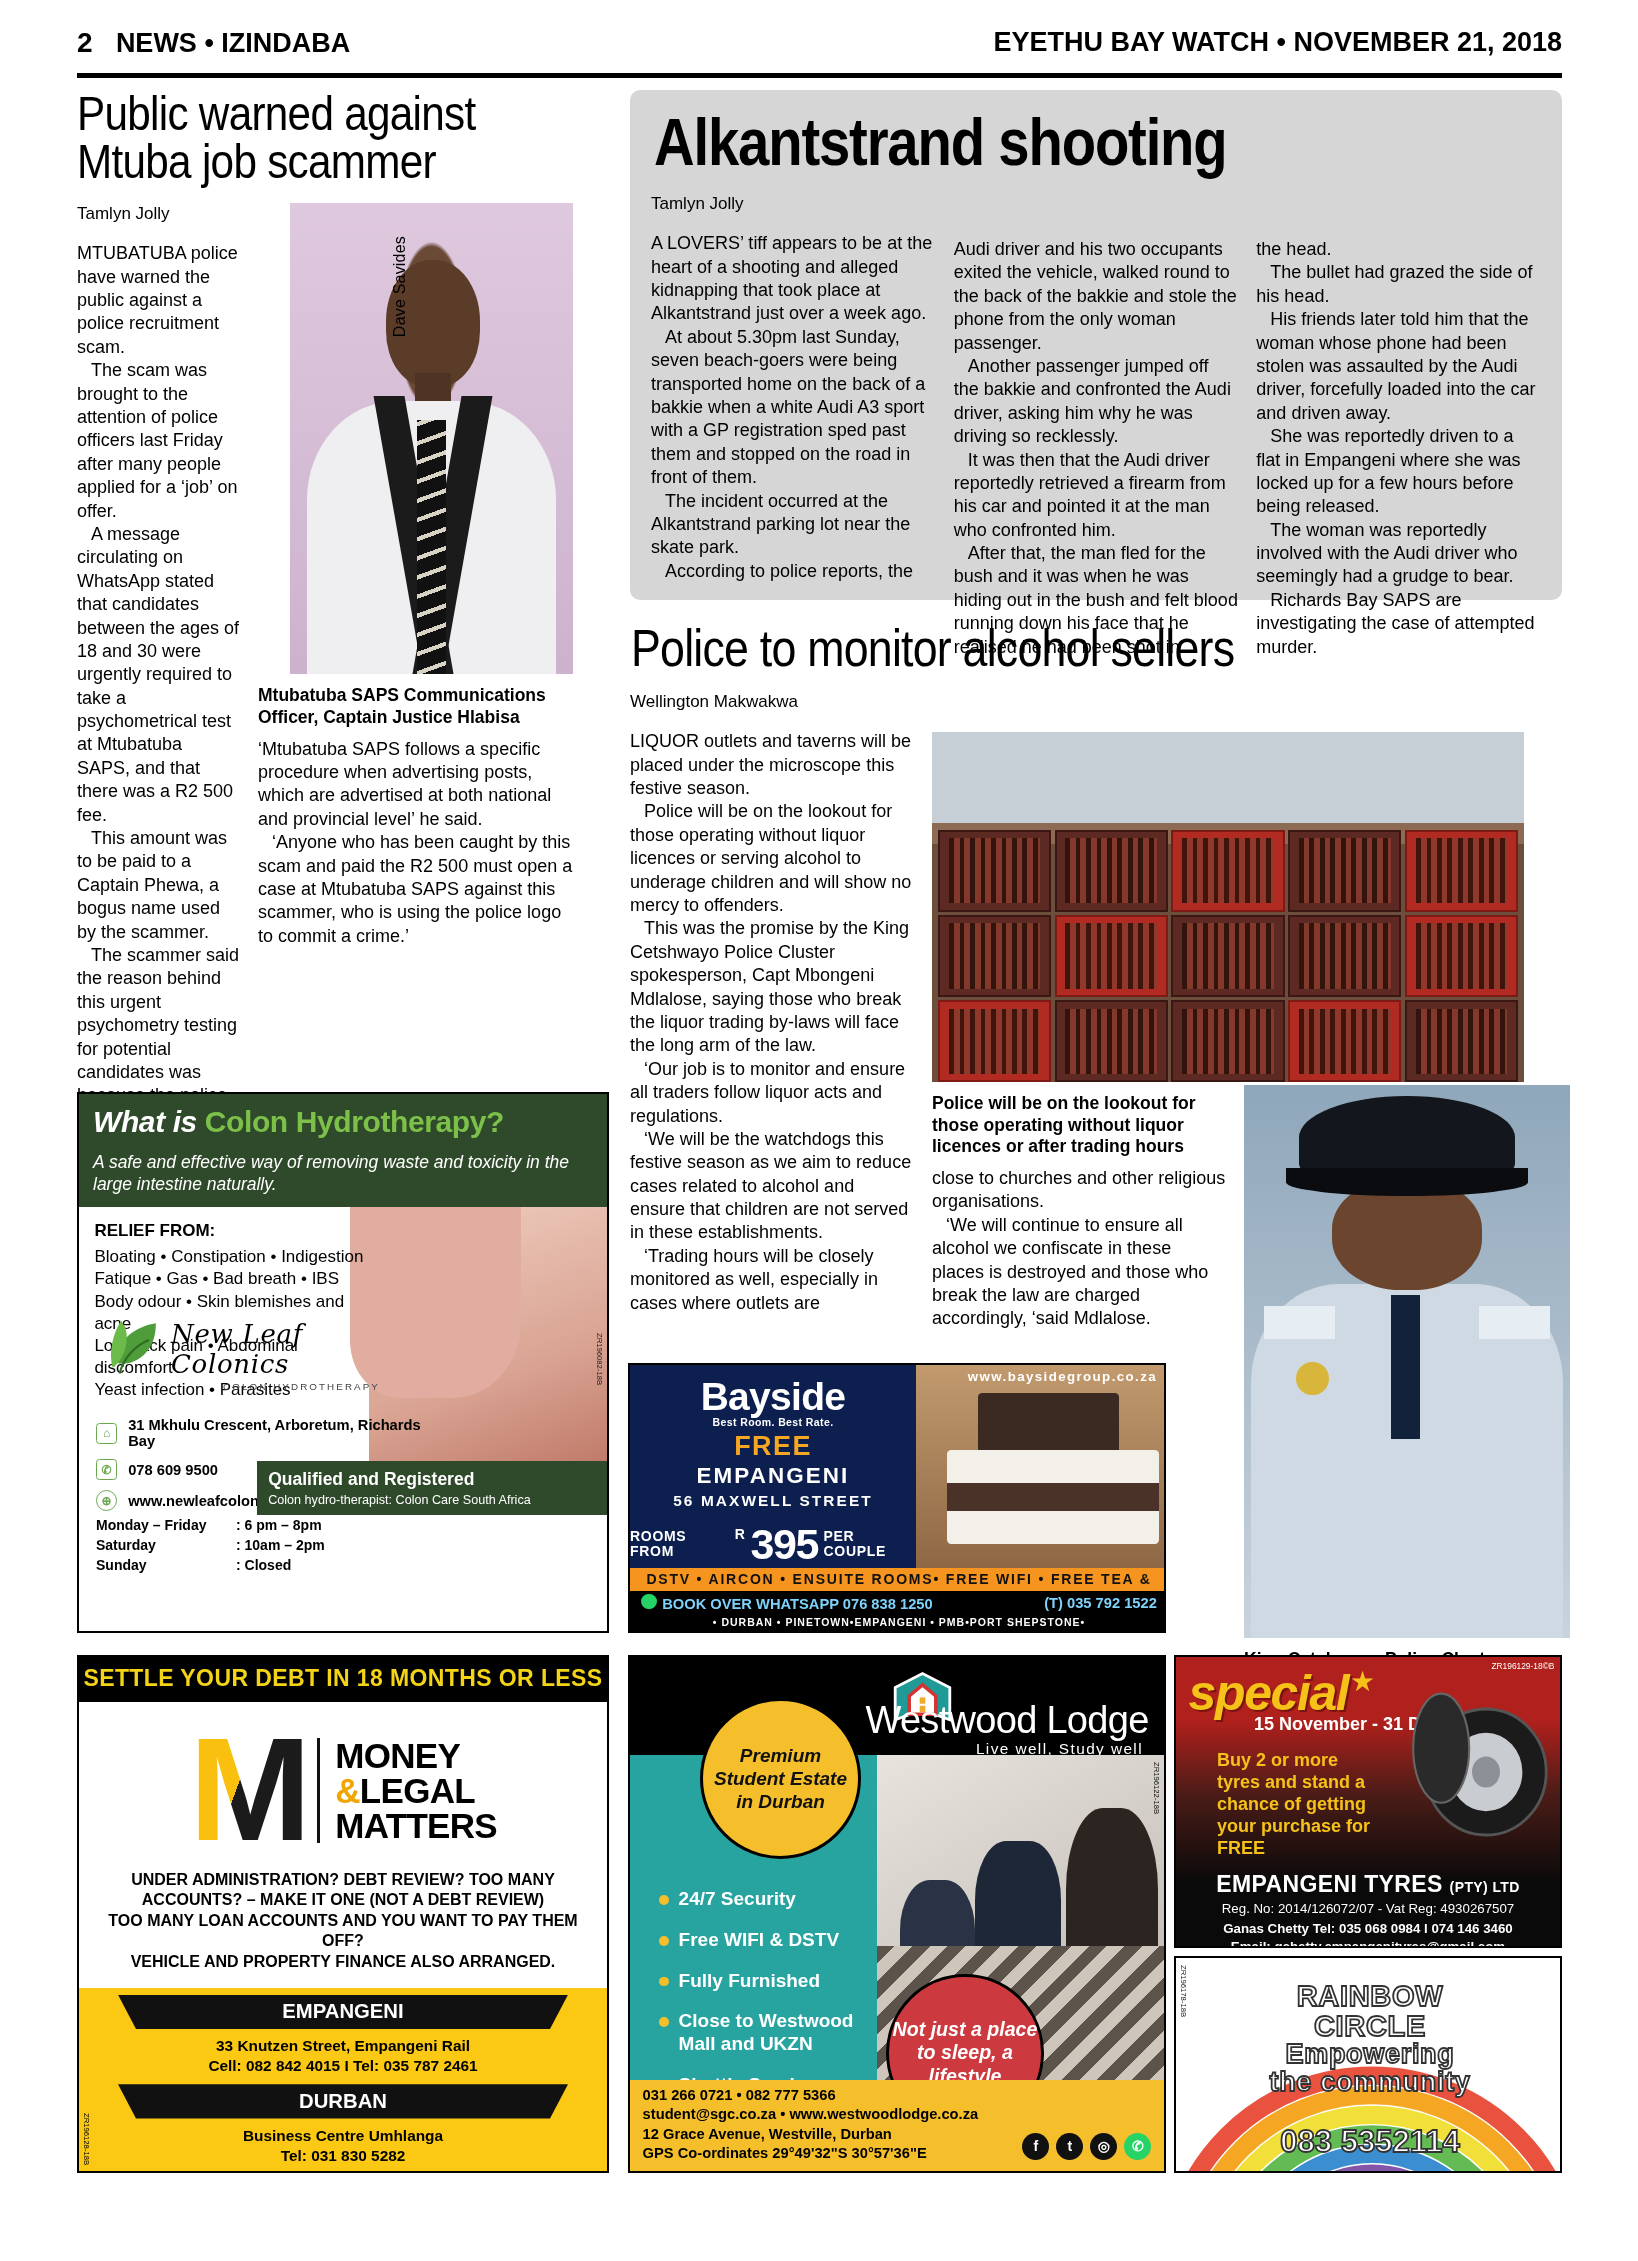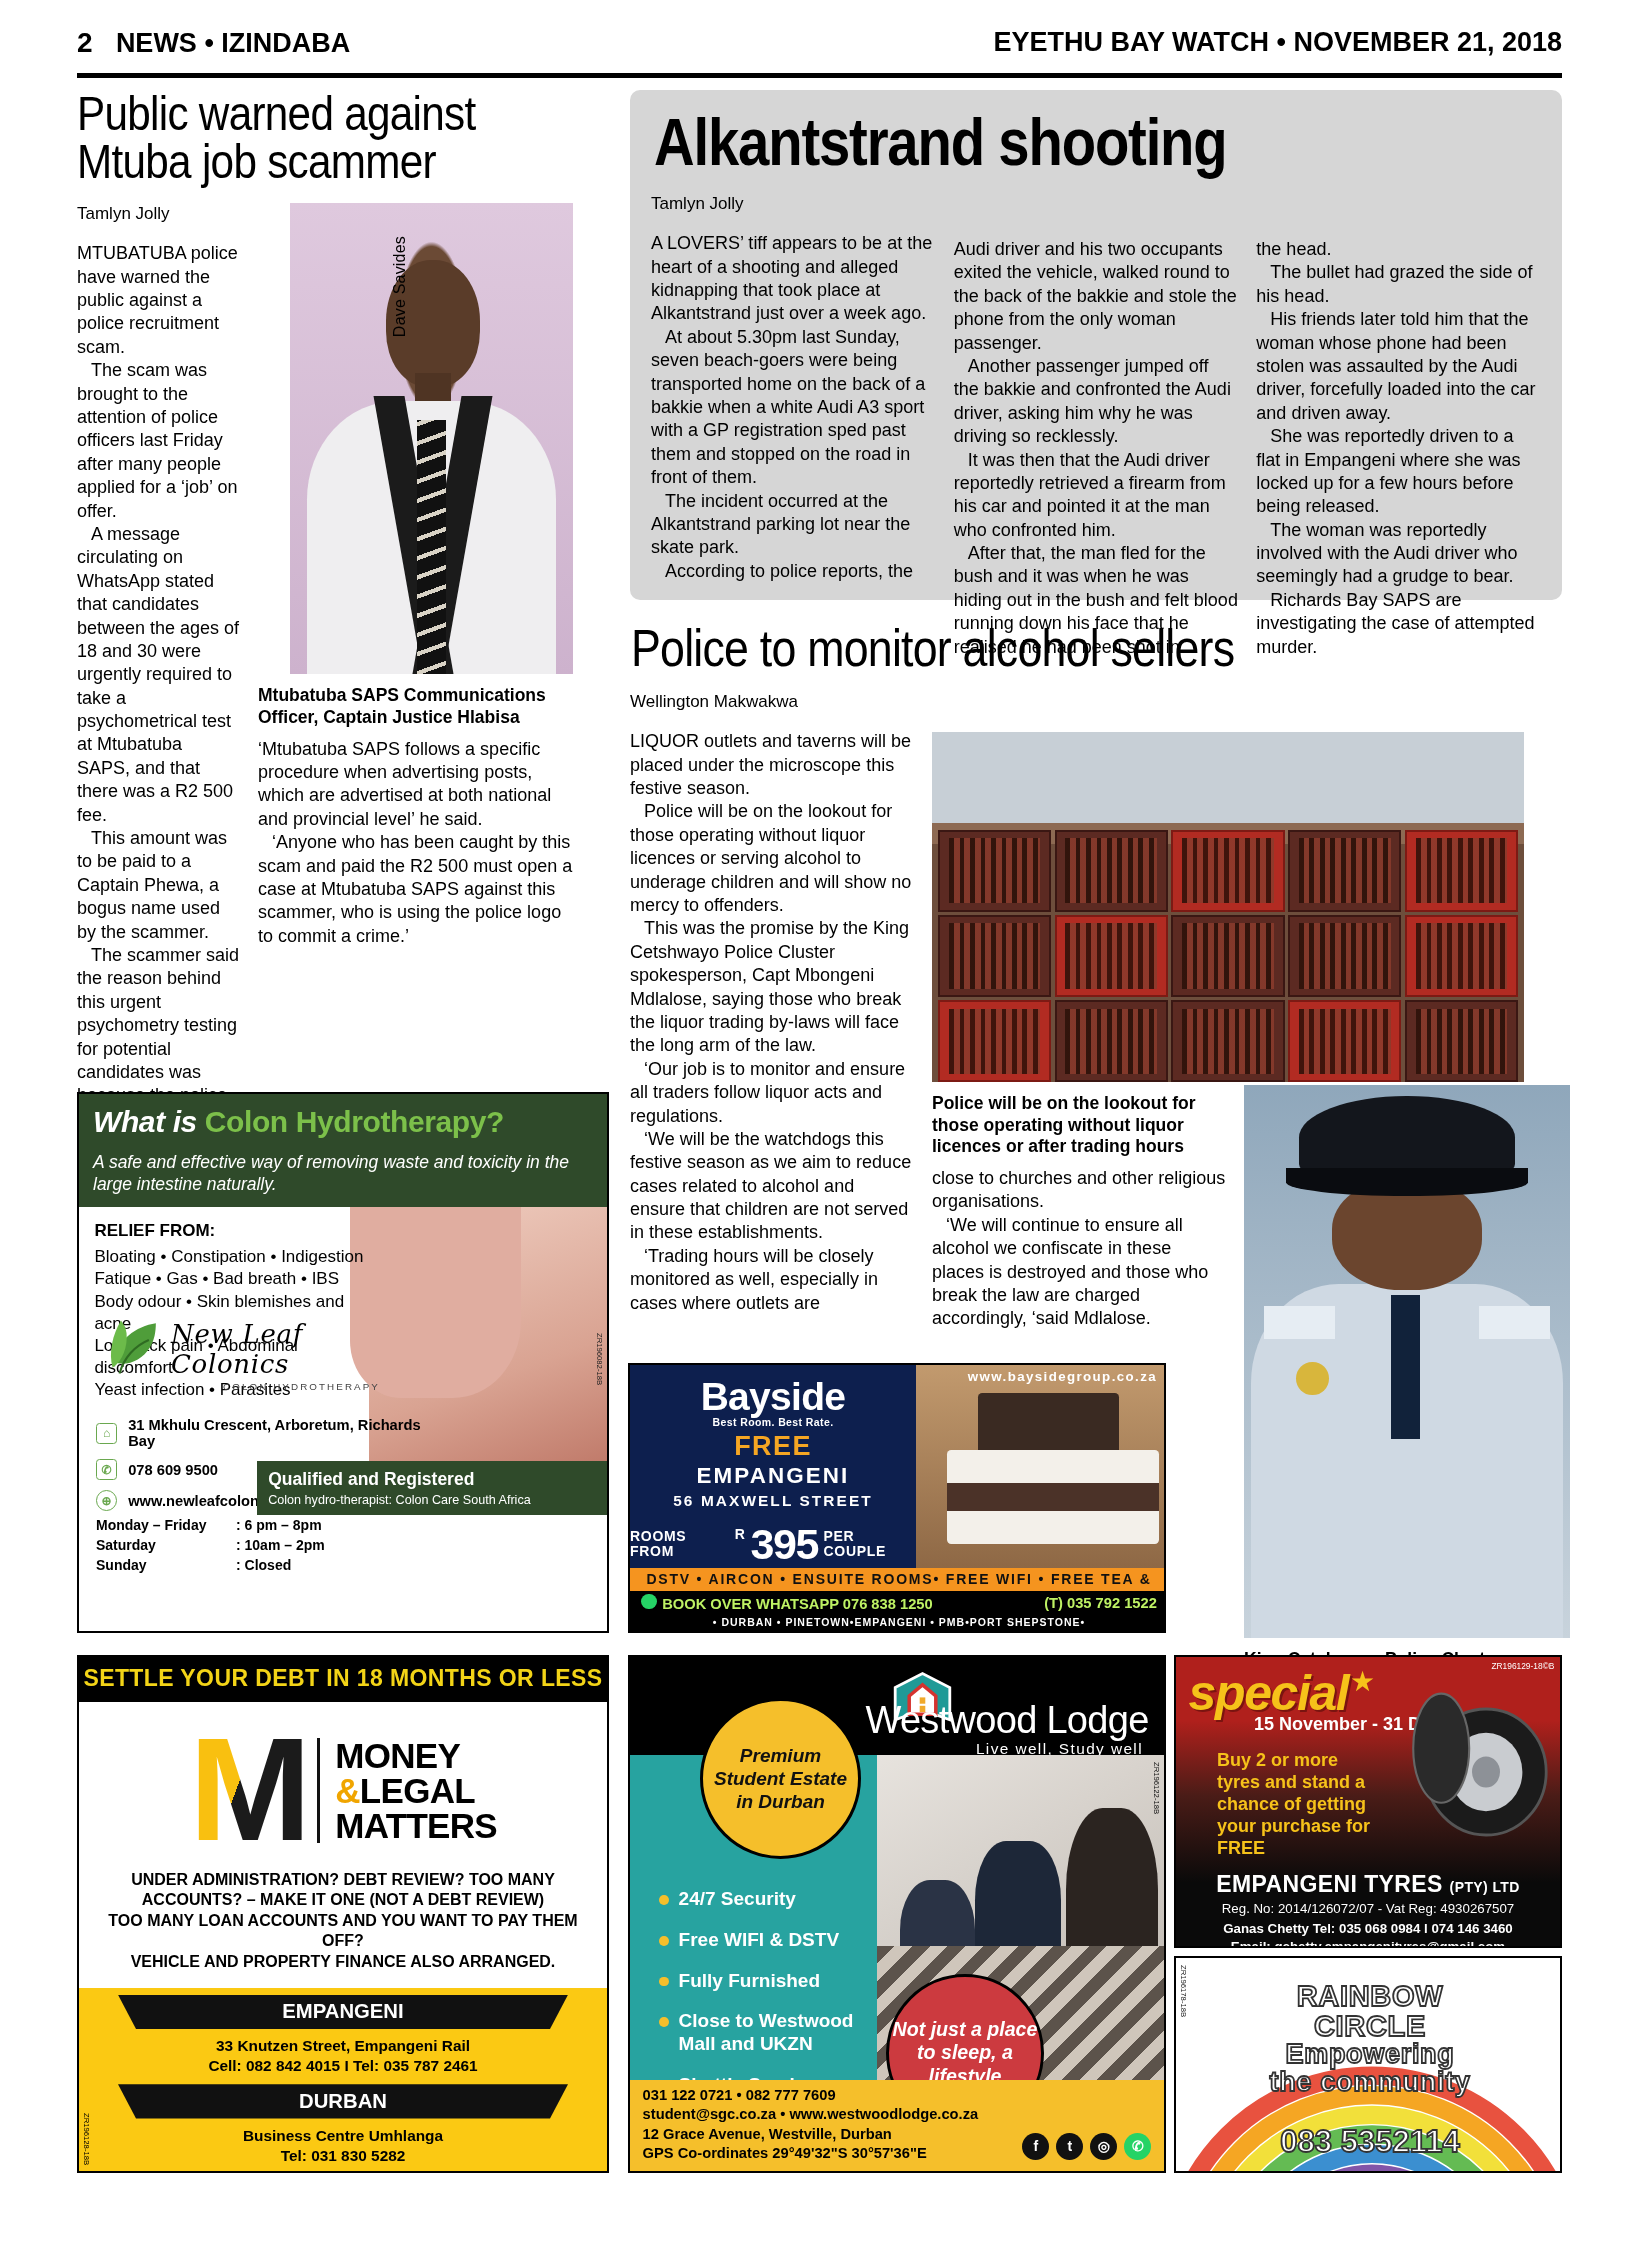--- a/index.html
+++ b/index.html
@@ -185,21 +185,21 @@
   .by-pc{ font-size:14px; font-weight:bold; line-height:1.1; letter-spacing:0.7px;}
   .by-tc{ color:#fff; font-size:8.4px; text-align:center; letter-spacing:0.3px; margin-top:1.4px;}
   .by-room{ position:absolute; right:0; top:0; width:252px; height:203px;
     background:linear-gradient(#c29a6e,#8e6845);}
   .by-room .hb{ position:absolute; left:26%; top:14%; width:56%; height:30%; background:#3a2a22; border-radius:4.2px;}
   .by-room .bed{ position:absolute; left:14%; top:42%; width:84%; height:46%; background:#f3f0ea; border-radius:4.2px;}
   .by-room .thr{ position:absolute; left:14%; top:58%; width:84%; height:14%; background:#4b3228;}
   .by-url{ position:absolute; right:7px; top:4.2px; color:#fff; font-size:13.3px; font-weight:bold; letter-spacing:1.4px;}
   .by-orange{ position:absolute; left:0; top:203px; width:538px; height:41px; background:#f5941f;
     color:#111; font-size:14px; font-weight:bold; letter-spacing:1.8px; text-align:center; line-height:1.35; padding-top:2.1px;}
-  .by-black{ position:absolute; left:0; bottom:15.4px; width:538px; height:25px; background:#000; color:#bef264;
+  .by-black{ position:absolute; left:0; bottom:15.4px; width:538px; height:25px; background:#000; color:#7dd3fc;
     font-size:14.7px; font-weight:bold; display:flex; align-items:center; justify-content:space-between; padding:0 11.2px;}
   .by-wa{ width:15.4px; height:15.4px; border-radius:50%; background:#25d366; display:inline-block; margin-right:5.6px; flex:none;}
   .by-cities{ position:absolute; left:0; bottom:0; width:538px; height:15.4px; background:#000; color:#fff;
     font-size:10.5px; font-weight:bold; letter-spacing:1px; text-align:center;}
   .by-code{ position:absolute; left:2.8px; top:5.6px; font-size:7.7px; color:#fff; writing-mode:vertical-rl;}
 
   
   .ad-money{ position:absolute; left:77px; top:1655px; width:532px; height:518px;
     border:2.1px solid #000; background:#fff; overflow:hidden;}
   .ml-top{ background:#000; color:#f3d417; font-size:23px; font-weight:bold; text-align:center;
@@ -572,21 +572,21 @@
           <span class="ww-dot"></span>
           <span>Shuttle Service</span>
         </div>
       <div class="ww-li">
           <span class="ww-dot"></span>
           <span>All Inclusive</span>
         </div>
     </div>
     <div class="ww-red">Not just a place to sleep, a lifestyle</div>
     <div class="ww-yellow">
-      <div>031 122 0721 • 082 777 7609</div>
+      <div>031 266 0721 • 082 777 5366</div>
       <div>student@sgc.co.za • www.westwoodlodge.co.za</div>
       <div>12 Grace Avenue, Westville, Durban</div>
       <div>GPS Co-ordinates 29°49'32"S 30°57'36"E</div>
     </div>
     <div class="ww-social">
       <span class="ww-s">f</span>
       <span class="ww-s">t</span>
       <span class="ww-s">◎</span>
       <span class="ww-s wa">✆</span>
     </div>

